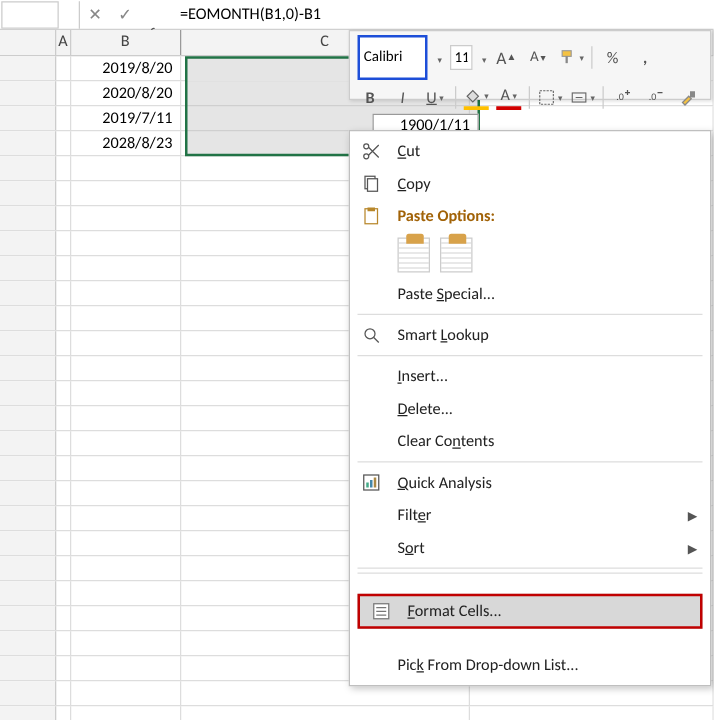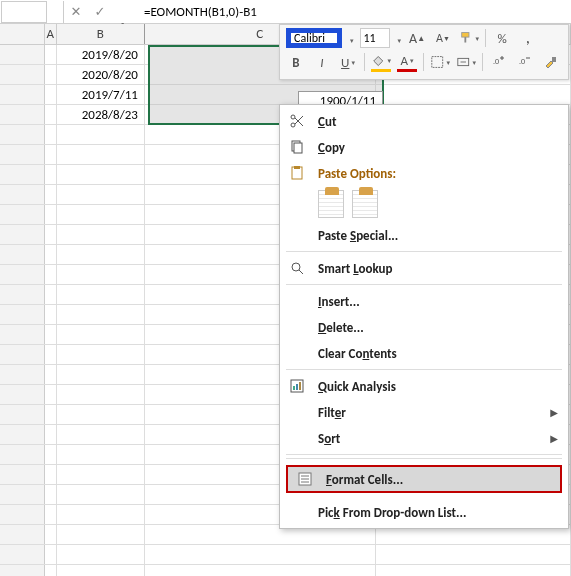--- a/index.html
+++ b/index.html
@@ -28,35 +28,35 @@
 .cell.B { width: 90px; }
 .cell.C { width: 236px; }
 .cell.wide { width: 200px; }
 
 .selected-range { position: absolute; border: 2px solid #217346; background: rgba(180,180,180,0.35); pointer-events: none; }
 .active-cell-fill { position: absolute; background: #fff; pointer-events: none; }
 .floating-cell { position: absolute; border: 1px solid #999; background: #fff; padding: 0 6px; line-height: 18px; font-size: 13px; text-align: right; }
 
 .mini-toolbar { position: absolute; right: 2px; top: 24px; width: 290px; height: 56px; background: #f6f6f6; border: 1px solid #ccc; box-shadow: 1px 1px 3px rgba(0,0,0,.15); display: flex; flex-direction: column; padding: 3px 6px; gap: 4px; }
 .mt-row { display: flex; align-items: center; gap: 6px; }
-.mt-font { width: 56px; height: 20px; border: 5px solid #1d4ed8; font-size: 12px; padding: 0 3px; }
-.mt-size { width: 30px; height: 20px; border: 1px solid #ccc; font-size: 12px; padding: 0 3px; }
+.mt-font { width: 56px; height: 20px; border: 2px solid #1d4ed8; font-size: 12px; padding: 16px 3px; }
+.mt-size { width: 18px; height: 20px; border: 1px solid #ccc; font-size: 12px; padding: 0 3px; }
 .mt-btn { width: 20px; height: 20px; display: flex; align-items: center; justify-content: center; color: #555; font-size: 13px; }
 .mt-sep { width: 1px; height: 18px; background: #ccc; }
 .dd::after { content: "▾"; font-size: 7px; margin-left: 2px; color: #666; }
 .color-line-y { border-bottom: 3px solid #ffc000; }
 .color-line-r { border-bottom: 3px solid #d10000; }
 .pct { font-size: 13px; }
 .pipe { font-weight: bold; }
 
 .context-menu { position: absolute; right: 2px; top: 104px; width: 290px; background: #fff; border: 1px solid #bfbfbf; box-shadow: 2px 2px 6px rgba(0,0,0,.25); padding: 3px 0; }
 .cm-item { display: flex; align-items: center; height: 26px; padding: 0 6px; gap: 10px; position: relative; }
-.cm-item.highlight { background: #d8d8d8; border: 2px solid #c00000; margin: 6px 6px; height: 28px; }
+.cm-item.highlight { background: #d8d8d8; border: 2px solid #c00000; margin: 16px 6px; height: 28px; }
 .cm-icon { width: 22px; height: 20px; display: flex; align-items: center; justify-content: center; }
-.cm-label { flex: 1; font-size: 13px; color: #222; font-weight: bold; }
+.cm-label { flex: 1; font-size: 13px; color: #222; }
 .cm-label u { text-decoration: underline; }
 .cm-arrow { color: #555; font-size: 10px; margin-right: 4px; }
 .cm-sep { height: 1px; background: #ddd; margin: 3px 6px; }
 .cm-heading { font-weight: bold; color: #a16207; }
 .paste-icons { display: flex; gap: 8px; padding: 4px 0 4px 38px; }
 .paste-ico { width: 26px; height: 28px; border: 1px solid #ccc; background: repeating-linear-gradient(#fff, #fff 3px, #e8e8e8 3px, #e8e8e8 4px); position: relative; }
 .paste-ico::before { content: ""; position: absolute; top: -4px; left: 6px; width: 14px; height: 8px; background: #d8a24a; border-radius: 2px 2px 0 0; }
 
 svg { width: 16px; height: 16px; }
 </style>

